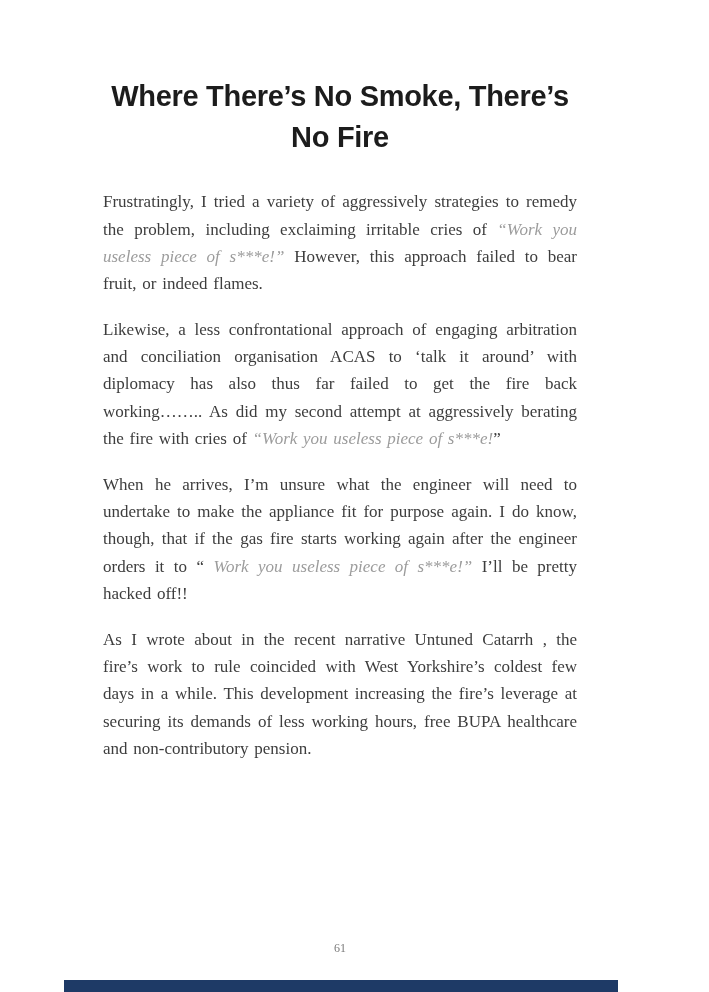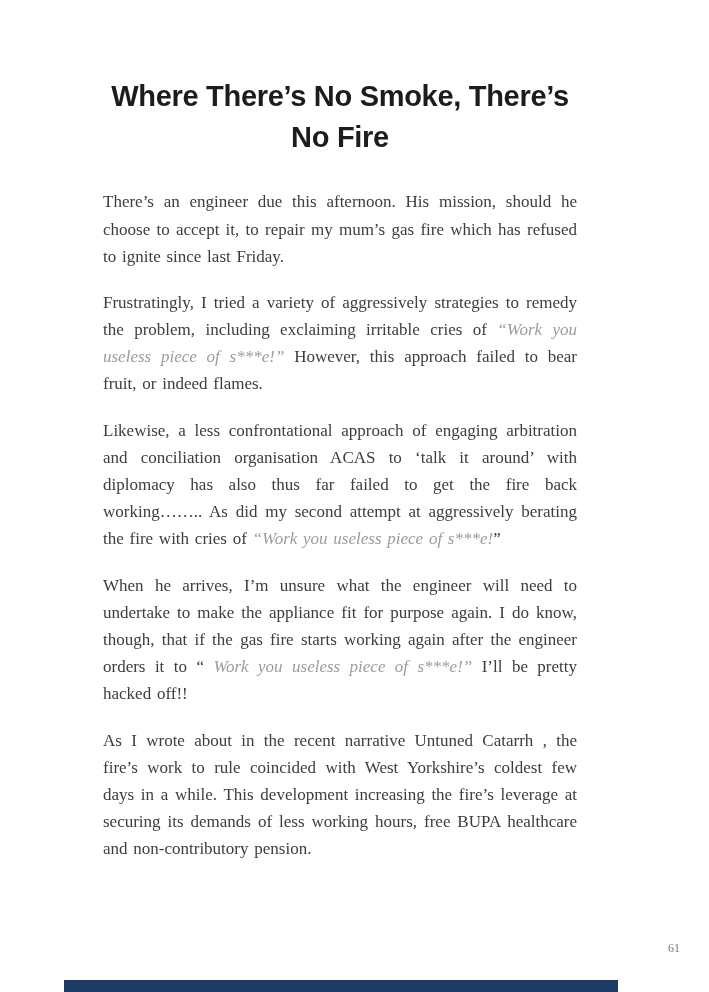--- a/index.html
+++ b/index.html
@@ -41,40 +41,39 @@
     color: #9c9c9c;
   }
   .normal-run {
     font-style: normal;
   }
   .page-number {
     position: absolute;
     bottom: 36px;
     left: 0;
     width: 100%;
-    text-align: right;
+    text-align: center;
     font-size: 12px;
     color: #7a7a7a;
   }
   .footer-bar {
     position: absolute;
     bottom: 0;
     left: 64px;
     right: 62px;
     height: 12px;
   }
 </style>
 </head>
 <body>
 
 <div class="page">
   <div class="content">
     <h1 class="page-title">Where There’s No Smoke, There’s No Fire</h1>
     <div>
-        <p class="body-para"><span class="normal-run">There’s an engineer due this afternoon. His mission, should he choose to accept it, to repair my mum’s gas fire which has refused to ignite since last Friday.</span></p>
         <p class="body-para"><span class="normal-run">Frustratingly, I tried a variety of aggressively strategies to remedy the problem, including exclaiming irritable cries of </span><span class="quote-run" style="color: rgb(156, 156, 156);">“Work you useless piece of s***e!”</span><span class="normal-run"> However, this approach failed to bear fruit, or indeed flames.</span></p>
         <p class="body-para"><span class="normal-run">Likewise, a less confrontational approach of engaging arbitration and conciliation organisation ACAS to ‘talk it around’ with diplomacy has also thus far failed to get the fire back working…….. As did my second attempt at aggressively berating the fire with cries of </span><span class="quote-run" style="color: rgb(156, 156, 156);">“Work you useless piece of s***e!</span><span class="normal-run">”</span></p>
         <p class="body-para"><span class="normal-run">When he arrives, I’m unsure what the engineer will need to undertake to make the appliance fit for purpose again. I do know, though, that if the gas fire starts working again after the engineer orders it to “ </span><span class="quote-run" style="color: rgb(156, 156, 156);">Work you useless piece of s***e!”</span><span class="normal-run"> I’ll be pretty hacked off!!</span></p>
         <p class="body-para"><span class="normal-run">As I wrote about in the recent narrative Untuned Catarrh , the fire’s work to rule coincided with West Yorkshire’s coldest few days in a while. This development increasing the fire’s leverage at securing its demands of less working hours, free BUPA healthcare and non-contributory pension.</span></p>
       </div>
   </div>
 
   <div class="page-number">61</div>
 
   <div class="footer-bar" style="background: rgb(30, 58, 102);"></div>

